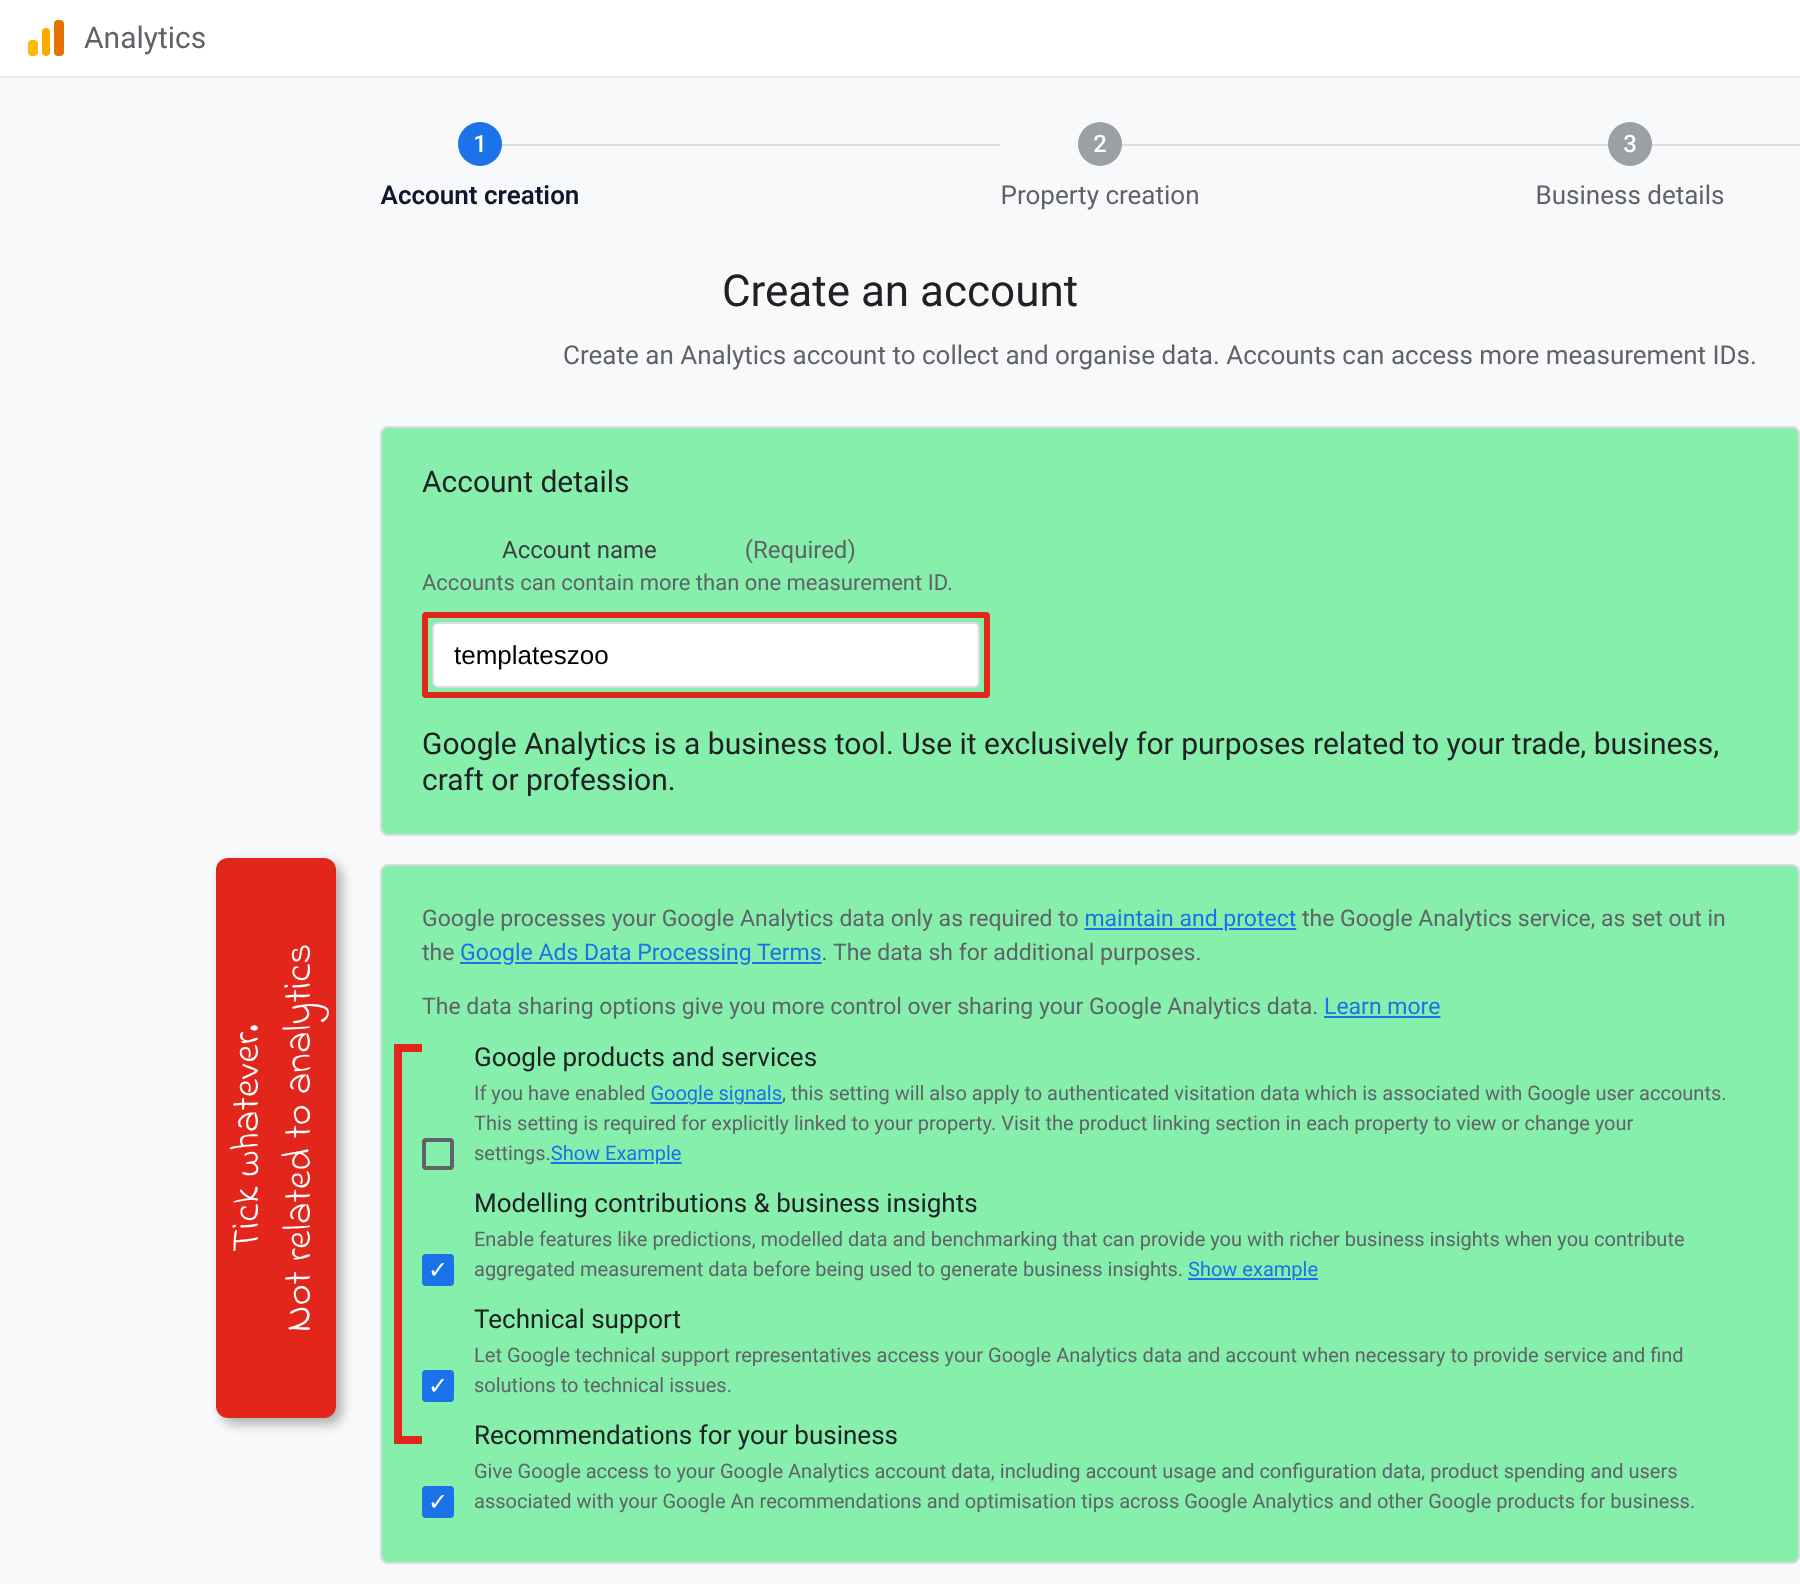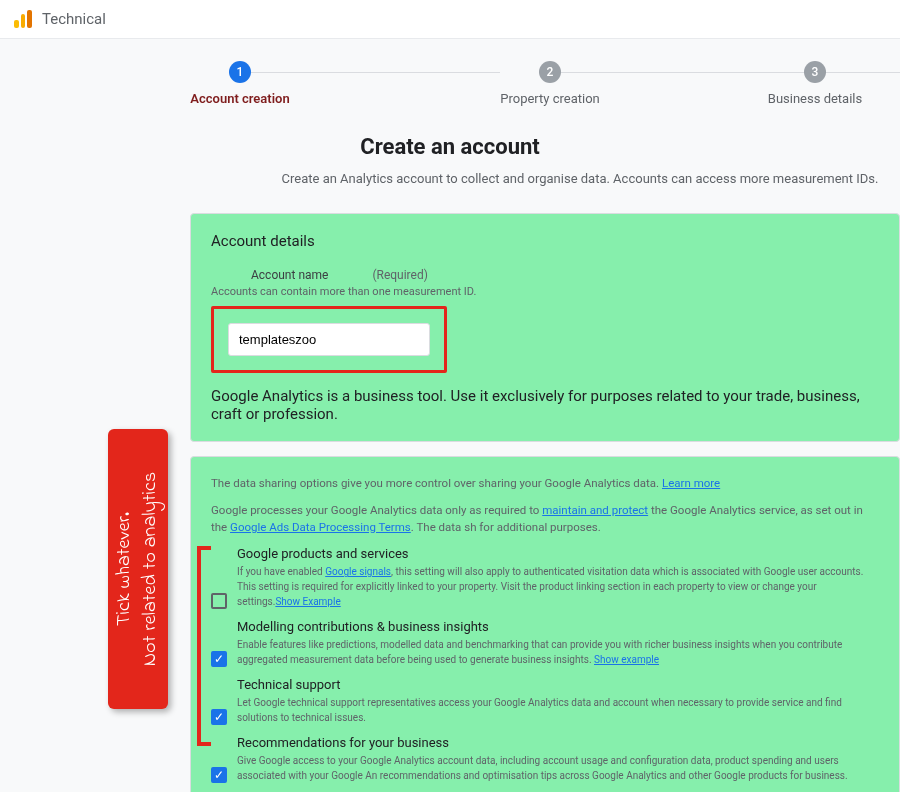--- a/index.html
+++ b/index.html
@@ -16,30 +16,30 @@
   .step { display:flex; flex-direction:column; align-items:center; position:relative; }
   .step.s1 { width:260px; margin-left:110px;}
   .step.s2 { width:360px;}
   .step.s3 { width:170px;}
   .step-circle { width:22px; height:22px; border-radius:50%; display:flex; align-items:center; justify-content:center; font-size:12px; color:#fff; font-weight:500; }
   .step-circle.active { background:#1a73e8; }
   .step-circle.inactive { background:#9aa0a6; }
   .step-line { position:absolute; top:11px; left:50%; width:100%; height:1px; background:#dadce0; z-index:0;}
   .step-circle { z-index:1; position:relative;}
   .step-label { margin-top:8px; font-size:13px; color:#5f6368;}
-  .step-label.active { color:#7f1d1d; font-weight:600;}
+  .step-label.active { color:#0f172a; font-weight:600;}
   .hero { text-align:center; padding:18px 20px 10px 20px; }
-  .hero h1 { font-size:22px; font-weight:700; color:#202124; margin-bottom:10px;}
+  .hero h1 { font-size:22px; font-weight:400; color:#202124; margin-bottom:10px;}
   .hero p { font-size:13px; color:#5f6368; line-height:1.5; max-width:600px; margin-left:auto;}
   .card { background:#86efac; border:1px solid #dadce0; border-radius:4px; margin:14px 0 0 190px; padding:18px 20px; position:relative; width:710px; overflow:hidden;}
   .card-title { font-size:15px; color:#202124; margin-bottom:14px;}
   .field-label { font-size:12px; color:#3c4043;margin-left:40px; }
   .required { color:#5f6368;}
   .field-sub { font-size:11px; color:#5f6368; margin-top:2px;}
-  .input-wrap { border:3px solid #e3261b; border-radius:2px; padding:14px; margin:8px 0 14px 0; width:236px; }
+  .input-wrap { border:3px solid #e3261b; border-radius:2px; padding:2px; margin:8px 0 14px 0; width:284px; }
   .text-input { width:100%; padding:8px 10px; border:1px solid #dadce0; border-radius:3px; font-size:13px; outline:none;}
   .disclaimer { font-size:15px; color:#202124; margin-top:6px;}
   .sharing-title { display:flex; align-items:center; gap:6px; font-size:15px; margin-bottom:12px;}
   .help-icon { width:15px; height:15px; border:1.4px solid #5f6368; border-radius:50%; display:flex; align-items:center; justify-content:center; font-size:10px; color:#5f6368; font-weight:bold;}
   .para { font-size:11.5px; color:#5f6368; line-height:1.5; margin-bottom:10px;}
   .link { color:#1a73e8; text-decoration:underline; cursor:pointer;}
   .checkbox-row { display:flex; align-items:flex-end; gap:10px; margin:10px 0 4px 0;}
   .cb { width:16px; height:16px; border:2px solid #5f6368; border-radius:2px; flex-shrink:0; margin-top:1px; display:flex; align-items:center; justify-content:center; cursor:pointer;}
   .cb.checked { background:#1a73e8; border-color:#1a73e8;}
   .checkmark { color:#fff; font-size:12px; line-height:1;}
@@ -53,21 +53,21 @@
 </style>
 </head>
 <body>
 
 <div class="header">
   <div class="ga-logo">
     <div class="ga-bar b1"></div>
       <div class="ga-bar b2"></div>
       <div class="ga-bar b3"></div>
   </div>
-  <div class="header-title">Technical</div>
+  <div class="header-title">Analytics</div>
 </div>
 
 <div class="page-bg section-wrap">
 
   <div class="stepper">
     <div class="step s1">
       <div class="step-line"></div>
       <div class="step-circle active">1</div>
       <div class="step-label active">Account creation</div>
     </div>
@@ -95,24 +95,24 @@
     </div>
     <div class="field-sub">Accounts can contain more than one measurement ID.</div>
     <div class="input-wrap">
       <input class="text-input" value="templateszoo" style="">
     </div>
     <div class="disclaimer">Google Analytics is a business tool. Use it exclusively for purposes related to your trade, business, craft or profession.</div>
   </div>
 
   <div class="card" style="position:relative;">
     <div class="para">
-      <span>The data sharing options give you more control over sharing your Google Analytics data. </span><span class="link">Learn more</span>
+      <span>Google processes your Google Analytics data only as required to </span><span class="link">maintain and protect</span><span> the Google Analytics service, as set out in the </span><span class="link">Google Ads Data Processing Terms</span><span>. The data sh for additional purposes.</span>
     </div>
     <div class="para">
-      <span>Google processes your Google Analytics data only as required to </span><span class="link">maintain and protect</span><span> the Google Analytics service, as set out in the </span><span class="link">Google Ads Data Processing Terms</span><span>. The data sh for additional purposes.</span>
+      <span>The data sharing options give you more control over sharing your Google Analytics data. </span><span class="link">Learn more</span>
     </div>
 
     <div style="position:relative; padding-left:0;">
       <div class="red-bracket" style="top:0; height:200px;"></div>
 
       <div class="checkbox-row">
         <div class="cb"></div>
         <div class="cb-content">
           <div class="cb-title">Google products and services</div>
           <div class="cb-desc">

